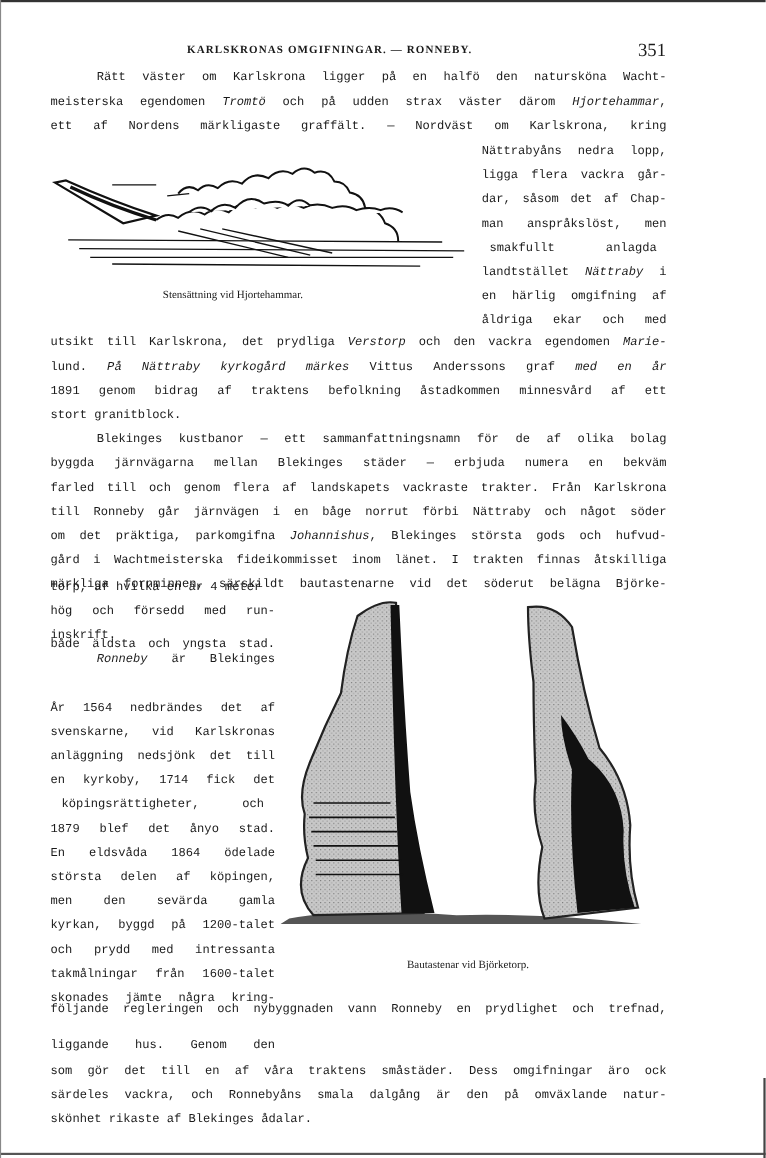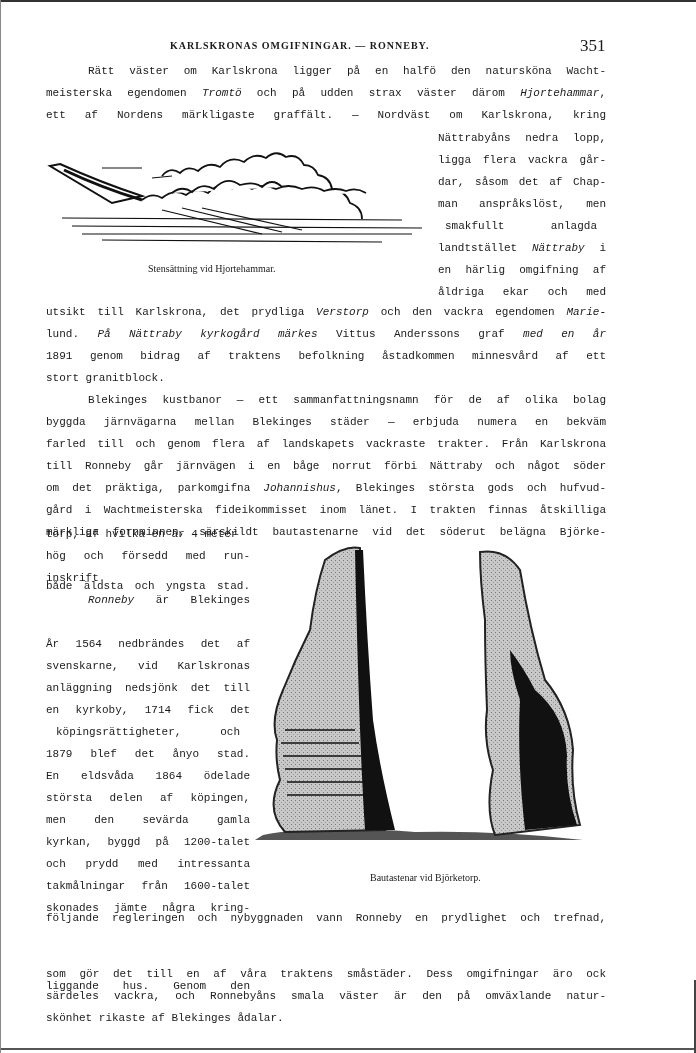--- a/index.html
+++ b/index.html
@@ -97,24 +97,24 @@
 <div class="line lcol" style="top:700px">en kyrkoby, 1714 fick det</div>
 <div class="line lcol" style="top:722px;left:56px;width:184px">köpingsrättigheter, och</div>
 <div class="line lcol" style="top:744px">1879 blef det ånyo stad.</div>
 <div class="line lcol" style="top:766px">En eldsvåda 1864 ödelade</div>
 <div class="line lcol" style="top:788px">största delen af köpingen,</div>
 <div class="line lcol" style="top:810px">men den sevärda gamla</div>
 <div class="line lcol" style="top:832px">kyrkan, byggd på 1200-talet</div>
 <div class="line lcol" style="top:854px">och prydd med intressanta</div>
 <div class="line lcol" style="top:876px">takmålningar från 1600-talet</div>
 <div class="line lcol" style="top:898px">skonades jämte några kring-</div>
-<div class="line lcol" style="top:976px">liggande hus. Genom den</div>
+<div class="line lcol" style="top:941px">liggande hus. Genom den</div>
 <div class="line full" style="top:908px">följande regleringen och nybyggnaden vann Ronneby en prydlighet och trefnad,</div>
 <div class="line full" style="top:964px">som gör det till en af våra traktens småstäder. Dess omgifningar äro ock</div>
-<div class="line full" style="top:986px">särdeles vackra, och Ronnebyåns smala väster är den på omväxlande natur-</div>
+<div class="line full" style="top:986px">särdeles vackra, och Ronnebyåns smala dalgång är den på omväxlande natur-</div>
 <div class="line full last" style="top:1008px">skönhet rikaste af Blekinges ådalar.</div>
 
 <div class="fig" style="left:255px;top:540px;width:330px;height:300px">
   <svg width="330" height="300" viewBox="0 0 330 300">
     <defs>
       <pattern id="grain" width="4" height="4" patternUnits="userSpaceOnUse">
         <rect width="4" height="4" fill="#c8c8c8"></rect>
         <rect x="0" y="0" width="1" height="1" fill="#777"></rect>
         <rect x="2" y="2" width="1" height="1" fill="#999"></rect>
       </pattern>

